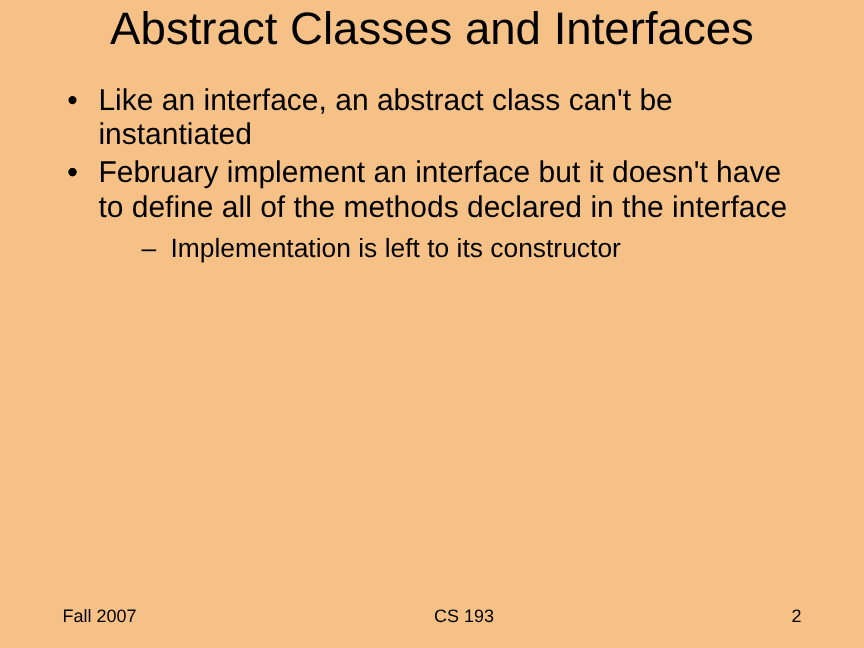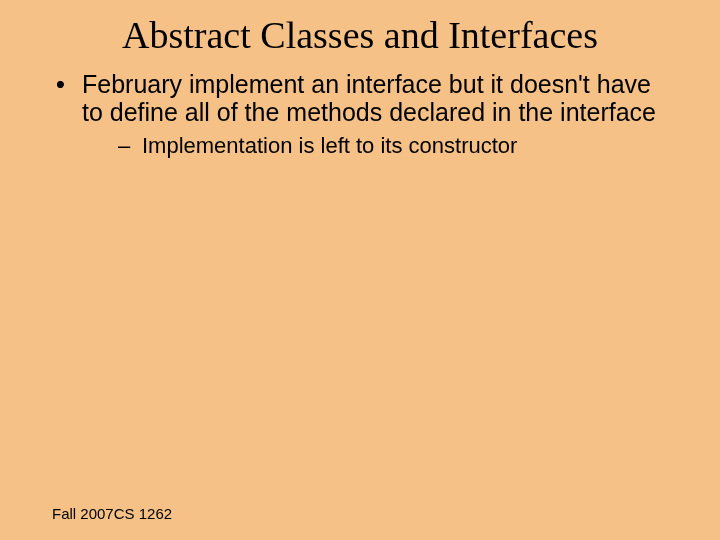--- a/index.html
+++ b/index.html
@@ -13,24 +13,23 @@
       background-color: #f5c187;
       font-family: Arial, Helvetica, sans-serif;
       color: #000;
       position: relative;
       overflow: hidden;
     }
     .slide-title {
       text-align: center;
       font-size: 38px;
       font-weight: normal;
-      padding-top: 14px;
+      padding-top: 4px;
       line-height: 1.15;
-      margin-bottom: 12px;
-      font-family: Liberation Serif, serif;
+      margin-bottom: 22px;
     }
     .content {
       padding-left: 50px;
       padding-right: 45px;
     }
     ul.bullets {
       list-style: none;
     }
     ul.bullets > li {
       position: relative;
@@ -65,40 +64,44 @@
       font-size: 22px;
     }
     .footer {
       position: absolute;
       bottom: 18px;
       left: 0;
       width: 100%;
       padding-left: 52px;
       padding-right: 52px;
       display: flex;
+      justify-content: space-between;
       font-size: 15px;
     }
   </style>
 </head>
 <body>
 
 <h1 class="slide-title">Abstract Classes and Interfaces</h1>
 
 <div class="content">
   <ul class="bullets">
+    <li>
+      <span>Like an interface, an abstract class can't be instantiated</span>
+    </li>
     <li>
     </li>
     <li>
       <span>February implement an interface but it doesn't have to define all of the methods declared in the interface</span>
       <ul class="sub-bullets">
         <li>
           <span>Implementation is left to its constructor</span>
         </li>
       </ul>
     </li>
   </ul>
 </div>
 
 <div class="footer">
   <span>Fall 2007</span>
-  <span>CS 126</span>
+  <span>CS 193</span>
   <span>2</span>
 </div>
 
 </body></html>

